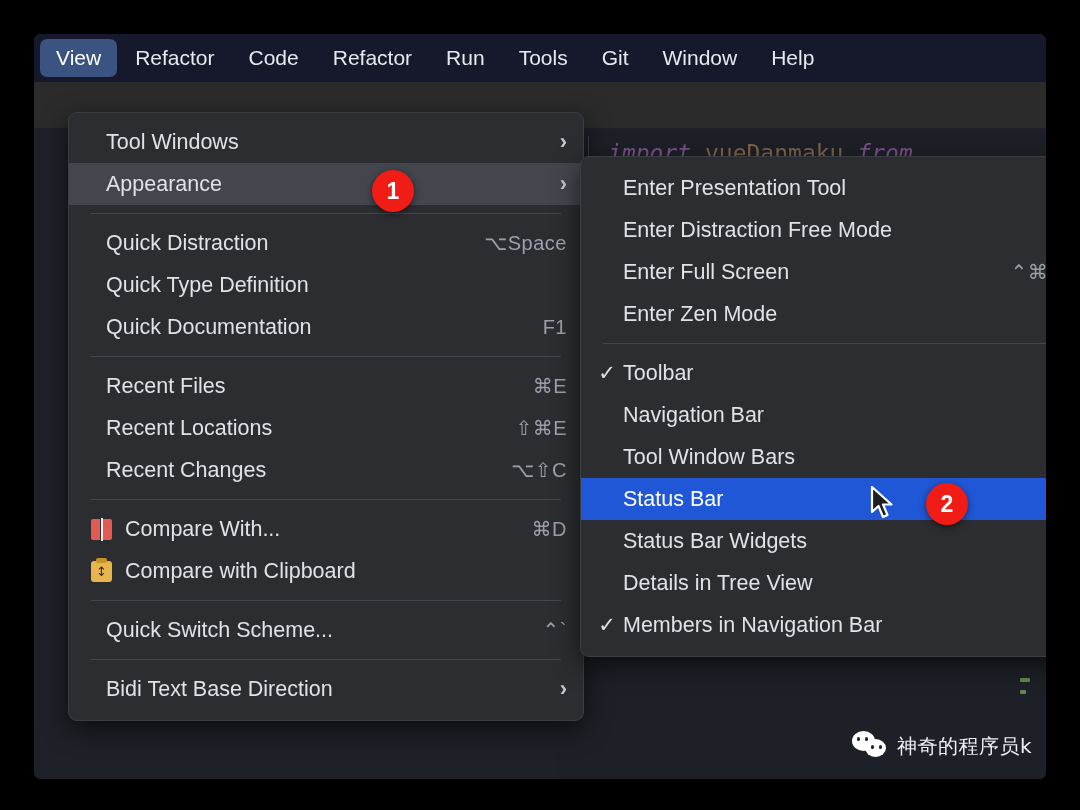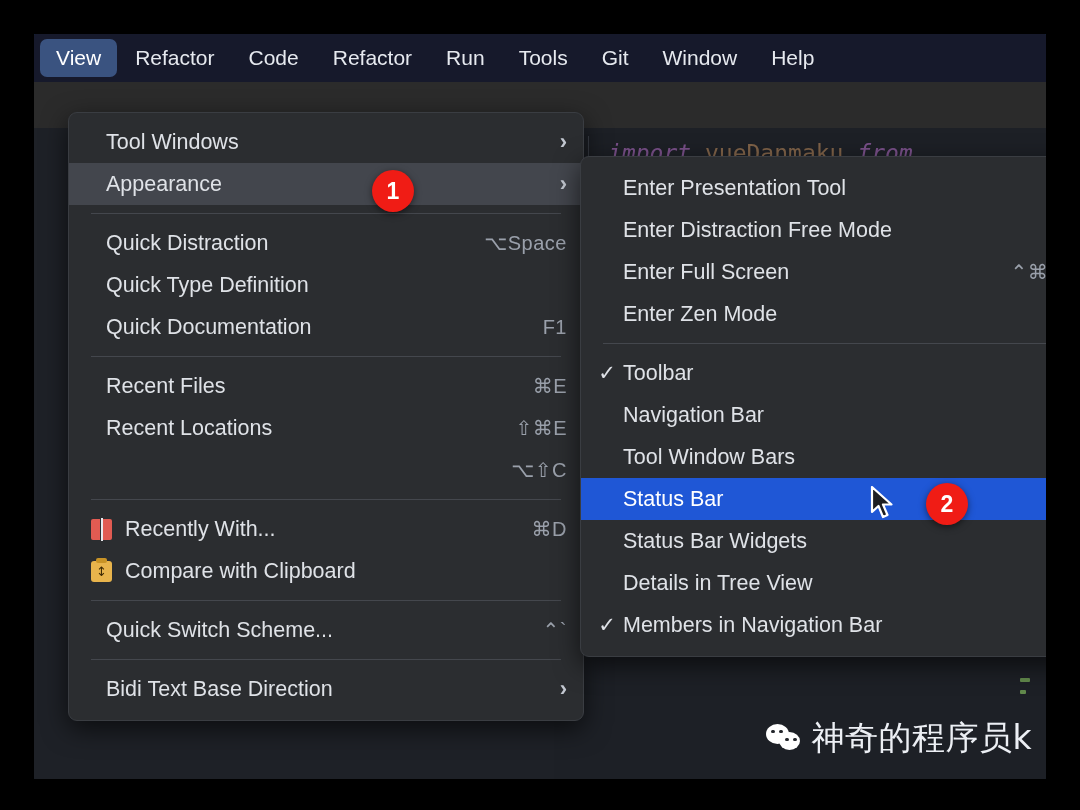--- a/index.html
+++ b/index.html
@@ -21,21 +21,21 @@
   }
 
   
   .ide-window {
     position: absolute;
     left: 34px;
     top: 34px;
     width: 1012px;
     height: 745px;
     background: #0c4a6e;
-    border-radius: 1px;
+    border-radius: 7px;
     overflow: hidden;
   }
 
   .menubar {
     position: absolute;
     left: 0;
     top: 0;
     width: 100%;
     height: 48px;
     background: #16192b;
@@ -328,21 +328,21 @@
   #watermark {
     position: absolute;
     right: 14px;
     bottom: 18px;
     display: flex;
     align-items: center;
     z-index: 60;
   }
   #watermark .wm-text {
     color: #eceff4;
-    font-size: 33px;
+    font-size: 20px;
     margin-left: 9px;
     letter-spacing: 0.5px;
     font-family: "DejaVu Sans", sans-serif;
   }
   .wechat-icon {
     width: 36px;
     height: 30px;
     position: relative;
   }
   .wechat-icon .b1, .wechat-icon .b2 {
@@ -444,33 +444,34 @@
           <div class="label">Recent Files</div>
           <div class="spacer"></div>
           <div class="shortcut">⌘E</div>
         </div>
         <div class="mi">
           <div class="label">Recent Locations</div>
           <div class="spacer"></div>
           <div class="shortcut">⇧⌘E</div>
         </div>
         <div class="mi">
+          <div class="label">Recent Changes</div>
           <div class="spacer"></div>
           <div class="shortcut">⌥⇧C</div>
         </div>
         <div class="sep"></div>
         <div class="mi icon-row">
           <div class="icon-slot">
             <div class="icon-compare">
               <div class="lf"></div>
               <div class="rt"></div>
               <div class="bar"></div>
             </div>
           </div>
-          <div class="label">Recently With...</div>
+          <div class="label">Compare With...</div>
           <div class="spacer"></div>
           <div class="shortcut">⌘D</div>
         </div>
         <div class="mi icon-row">
           <div class="icon-slot">
             <div class="icon-clip">
               <div class="ar">↕</div>
             </div>
           </div>
           <div class="label">Compare with Clipboard</div>

